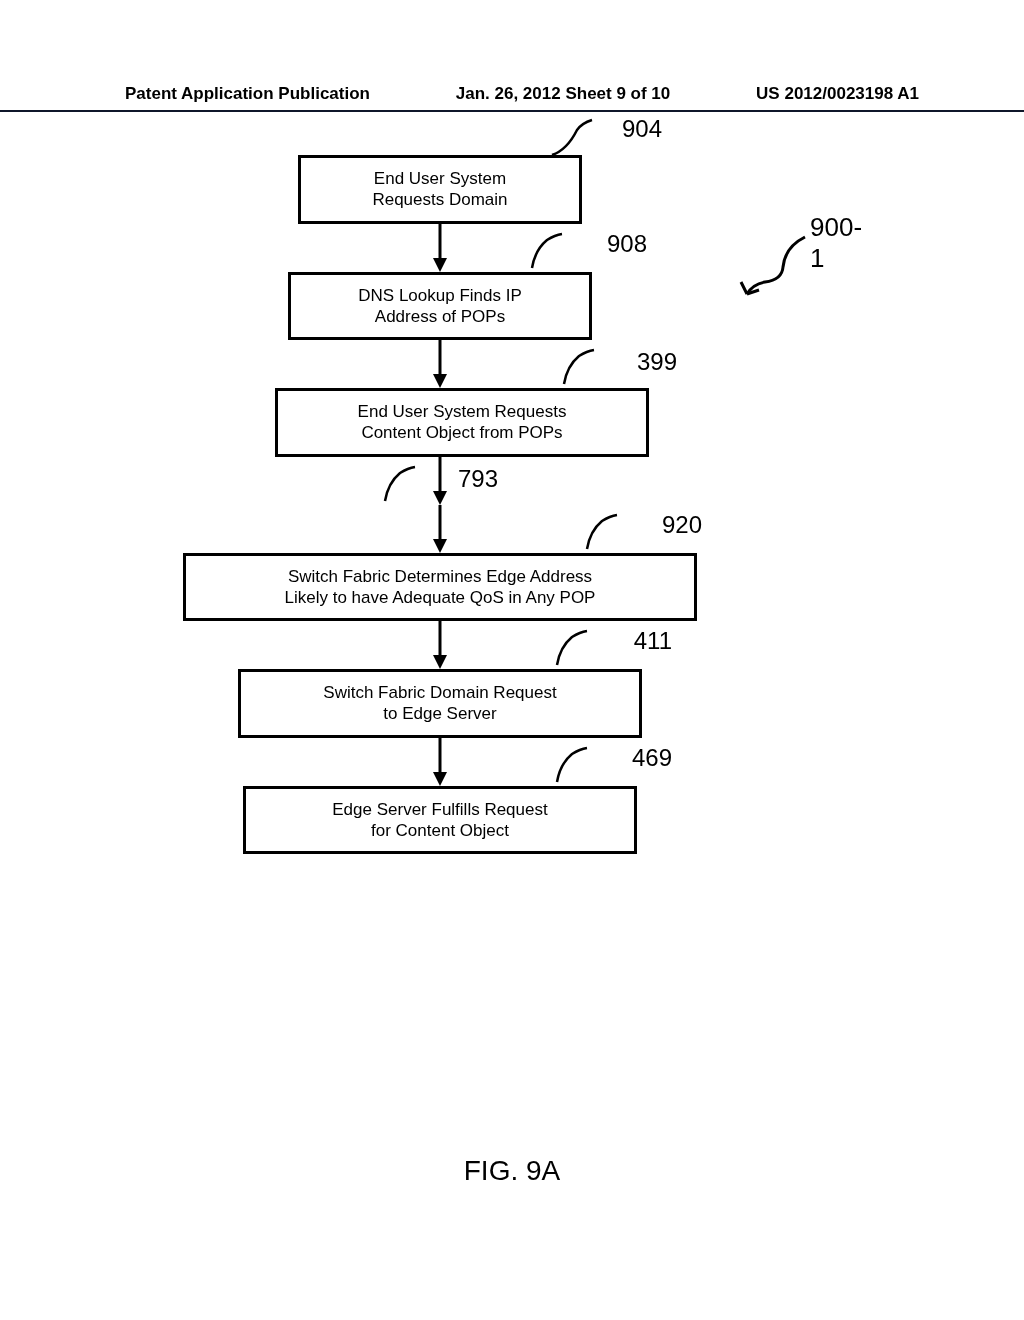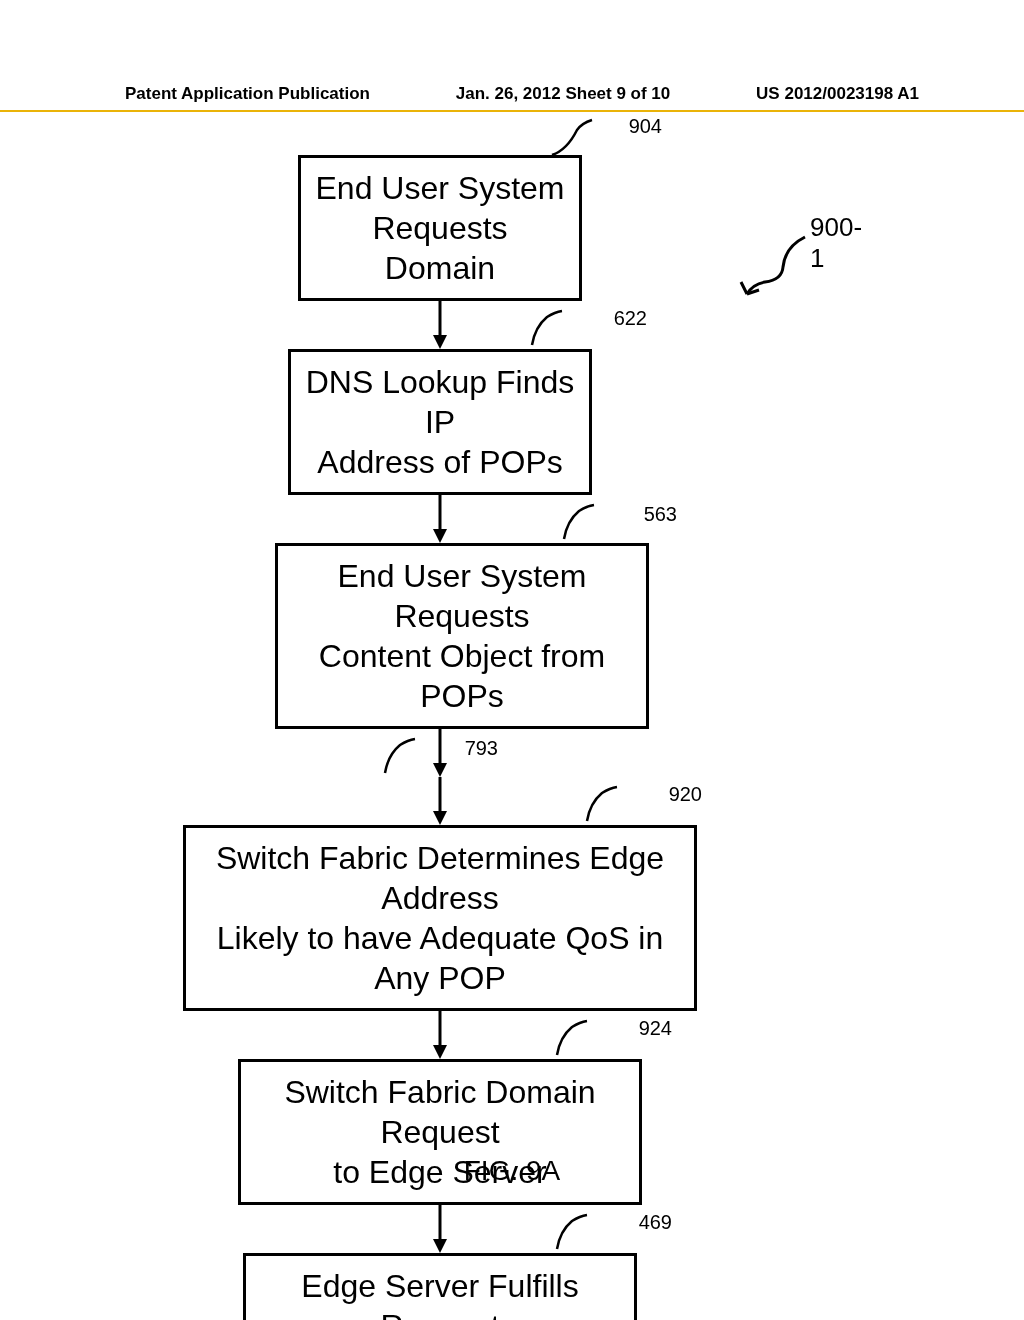--- a/index.html
+++ b/index.html
@@ -17,21 +17,21 @@
   }
   .header {
     position: absolute;
     top: 84px;
     left: 0;
     width: 100%;
     padding: 0 105px 6px 125px;
     box-sizing: border-box;
     display: flex;
     justify-content: space-between;
-    border-bottom: 2px solid #eab308;
+    border-bottom: 2px solid #0f172a;
     font-weight: bold;
     font-size: 17px;
   }
   .header > span { white-space: nowrap; }
 
   .flowchart {
     position: absolute;
     top: 155px;
     left: 160px;
     width: 560px;
@@ -44,29 +44,29 @@
     position: relative;
     display: flex;
     flex-direction: column;
     align-items: center;
   }
 
   .box {
     border: 3px solid #000;
     background: #fff;
     text-align: center;
-    font-size: 32px;
+    font-size: 17px;
     line-height: 1.25;
     padding: 10px 14px;
     white-space: pre-line;
   }
 
   .ref-label {
     position: absolute;
-    font-size: 20px;
+    font-size: 24px;
     white-space: nowrap;
   }
 
   
   .leader {
     position: absolute;
   }
 
   .conn {
     display: block;
@@ -118,34 +118,34 @@
       <svg class="conn" width="20" height="48">
         <line x1="10" y1="0" x2="10" y2="38" stroke="#000" stroke-width="3"></line>
         <polygon points="10,48 3,34 17,34" fill="#000"></polygon>
       </svg>
     </div>
 
     <div class="step-wrap">
       <svg class="leader" width="70" height="40" style="top:-42px; right:-5px;">
         <path d="M5 38 Q8 20 20 10 Q28 5 35 4" stroke="#000" stroke-width="2.5" fill="none"></path>
       </svg>
-      <span class="ref-label" style="top:-42px; right:-55px;">622</span>
+      <span class="ref-label" style="top:-42px; right:-55px;">908</span>
       <div class="box" style="width:270px;">DNS Lookup Finds IP
 Address of POPs</div>
       <svg class="conn" width="20" height="48">
         <line x1="10" y1="0" x2="10" y2="38" stroke="#000" stroke-width="3"></line>
         <polygon points="10,48 3,34 17,34" fill="#000"></polygon>
       </svg>
     </div>
 
     <div class="step-wrap">
       <svg class="leader" width="70" height="40" style="top:-42px; right:20px;">
         <path d="M5 38 Q8 20 20 10 Q28 5 35 4" stroke="#000" stroke-width="2.5" fill="none"></path>
       </svg>
-      <span class="ref-label" style="top:-40px; right:-28px;">563</span>
+      <span class="ref-label" style="top:-40px; right:-28px;">399</span>
       <div class="box" style="width:340px;margin-left:44px;">End User System Requests
 Content Object from POPs</div>
       <svg class="conn" width="20" height="48">
         <line x1="10" y1="0" x2="10" y2="38" stroke="#000" stroke-width="3"></line>
         <polygon points="10,48 3,34 17,34" fill="#000"></polygon>
       </svg>
     </div>
 
     <div class="step-wrap">
       <svg class="leader" width="70" height="40" style="top:-42px; right:0px;">
@@ -168,21 +168,21 @@
       <svg class="conn" width="20" height="48">
         <line x1="10" y1="0" x2="10" y2="38" stroke="#000" stroke-width="3"></line>
         <polygon points="10,48 3,34 17,34" fill="#000"></polygon>
       </svg>
     </div>
 
     <div class="step-wrap">
       <svg class="leader" width="70" height="40" style="top:-42px; right:20px;">
         <path d="M5 38 Q8 20 20 10 Q28 5 35 4" stroke="#000" stroke-width="2.5" fill="none"></path>
       </svg>
-      <span class="ref-label" style="top:-42px; right:-30px;">924</span>
+      <span class="ref-label" style="top:-42px; right:-30px;">411</span>
       <div class="box" style="width:370px;">Switch Fabric Domain Request
 to Edge Server</div>
       <svg class="conn" width="20" height="48">
         <line x1="10" y1="0" x2="10" y2="38" stroke="#000" stroke-width="3"></line>
         <polygon points="10,48 3,34 17,34" fill="#000"></polygon>
       </svg>
     </div>
 
     <div class="step-wrap">
       <svg class="leader" width="70" height="40" style="top:-42px; right:15px;">

